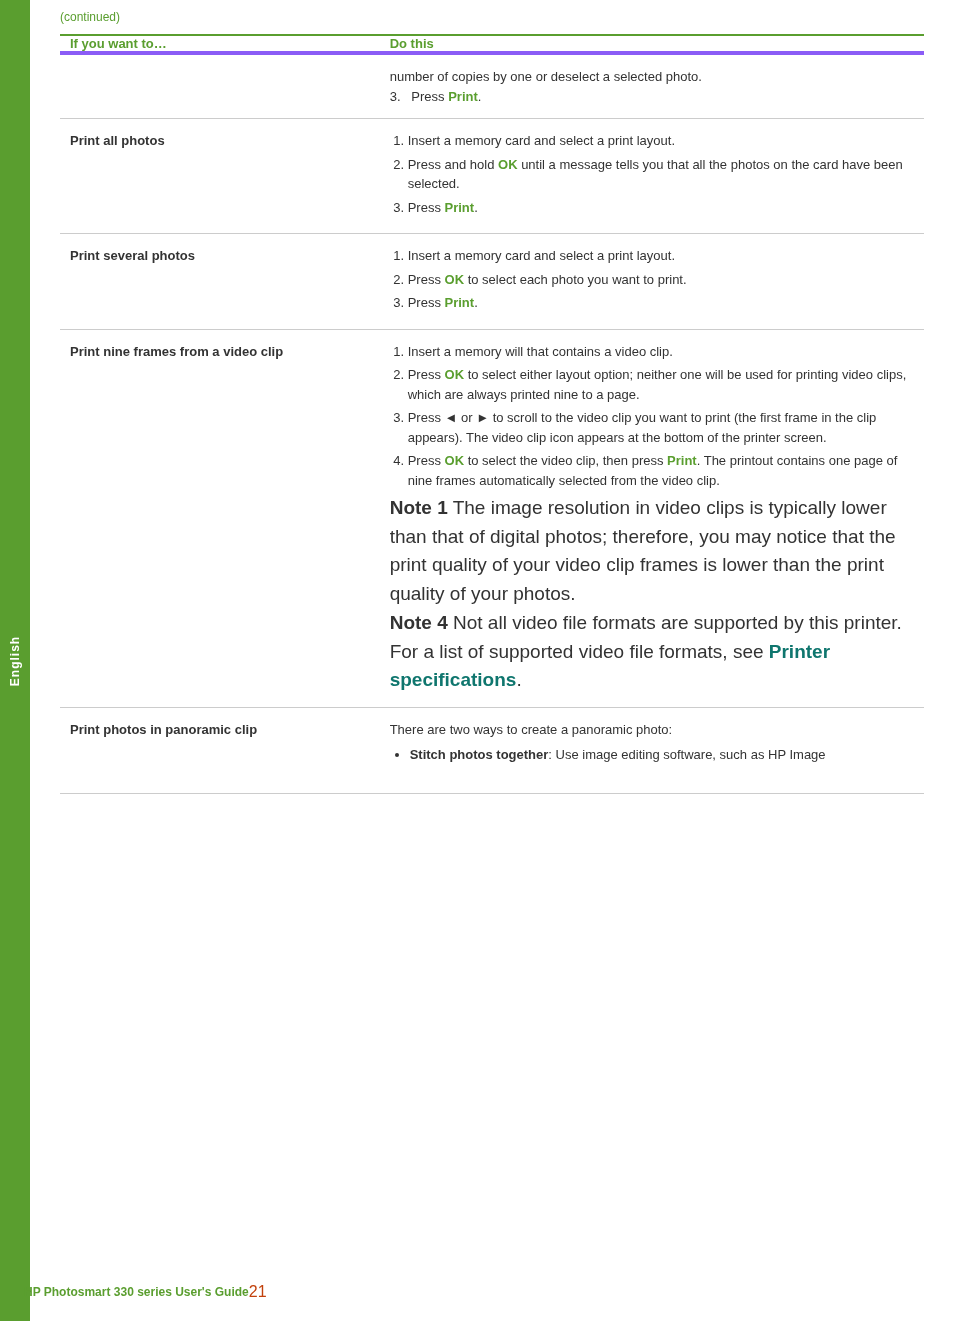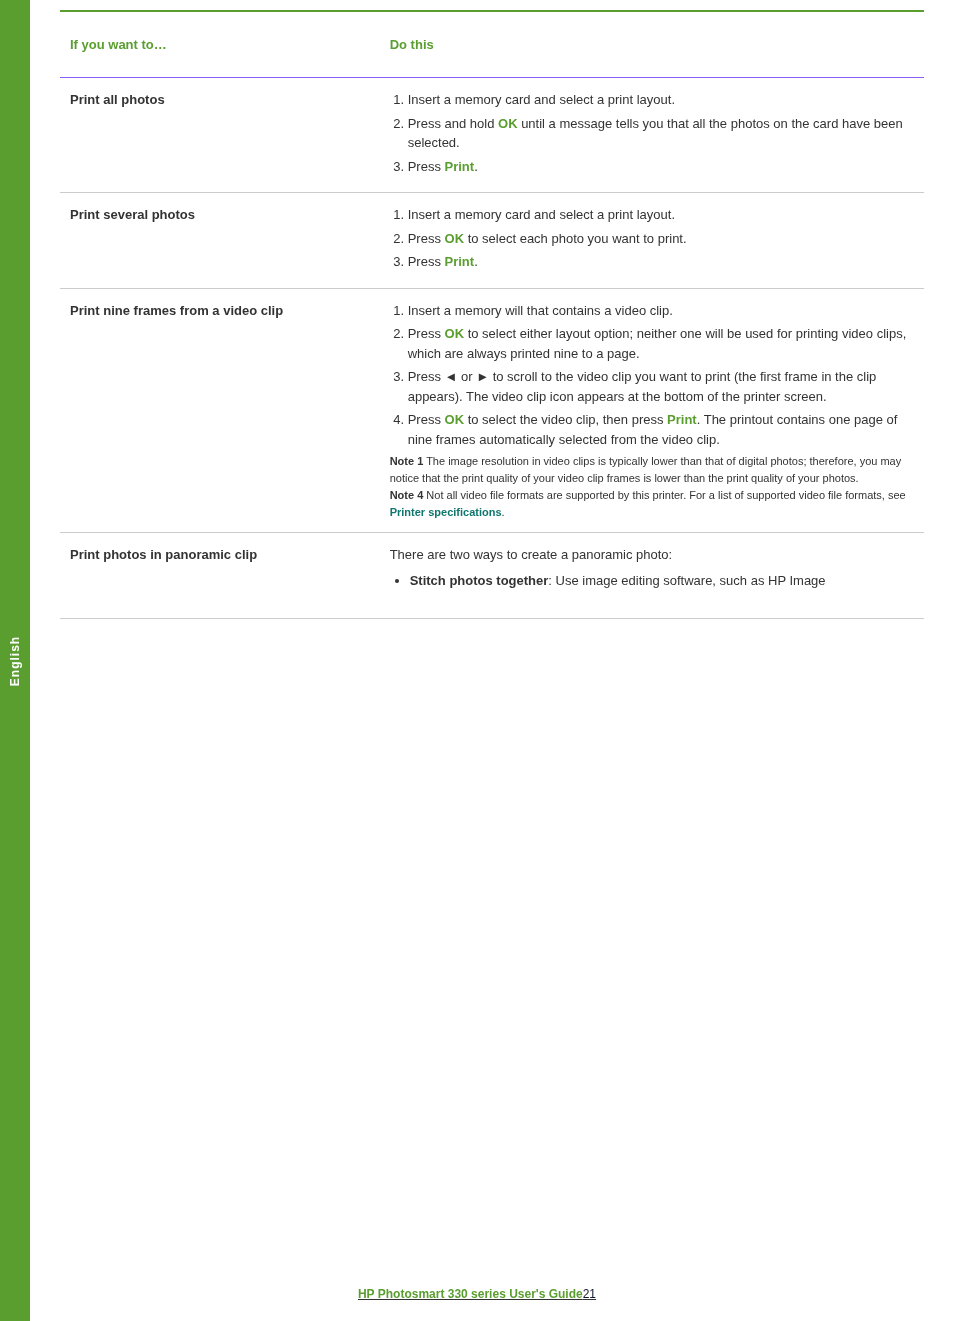--- a/index.html
+++ b/index.html
@@ -57,24 +57,24 @@
 
     
     .main-table {
       width: 100%;
       border-collapse: collapse;
       border-top: 2px solid #5a9e2f;
     }
 
     .main-table th {
       text-align: left;
-      padding: 25px 10px;
-      font-size: 13px;
-      font-weight: bold;
-      border-bottom: 1px solid #8b5cf6;
+      padding: 0 10px;
+      font-size: 13px;
+      font-weight: bold;
+      border-bottom: 4px solid #8b5cf6;
     }
 
     .main-table th.col-left {
       width: 37%;
       color: #5a9e2f;
     }
 
     .main-table th.col-right {
       color: #5a9e2f;
     }
@@ -106,21 +106,21 @@
       margin-left: 18px;
       padding: 0;
     }
 
     ol li {
       margin-bottom: 4px;
     }
 
     .note-block {
       margin-top: 1px;
-      font-size: 11px;
+      font-size: 19px;
       line-height: 1.5;
     }
 
     .note-label {
       font-weight: bold;
     }
 
     .note-link {
       color: #0f766e;
       font-weight: bold;
@@ -133,61 +133,68 @@
     }
 
     .bullet-list li {
       margin-bottom: 16px;
     }
 
     
     .footer {
       position: absolute;
       bottom: 20px;
-      left: 30px;
+      left: 24px;
       right: 30px;
       display: flex;
-      justify-content: center;
+      justify-content: flex-start;
       align-items: center;
       font-size: 12px;
-      text-decoration: underline;
     }
 
     .footer-left {
       color: #5a9e2f;
       font-weight: bold;
       font-size: 12px;
     }
 
     .footer-right {
-      color: #0f172a;
-      font-size: 12px;
+      color: #c2410c;
+      font-size: 16px;
     }
   </style>
 </head>
 <body>
 
 <div class="page-container">
 
   <div class="sidebar">
     <span class="sidebar-label">English</span>
   </div>
 
   <div class="main-content">
 
+    <div class="continued-label">(continued)</div>
 
     <table class="main-table">
       <thead>
         <tr>
           <th class="col-left">If you want to…</th>
           <th class="col-right">Do this</th>
         </tr>
       </thead>
       <tbody>
 
+        <tr>
+          <td class="left-cell"></td>
+          <td class="right-cell">
+            <span>number of copies by one or deselect a selected photo.</span><br>
+            3.&nbsp;&nbsp;&nbsp;Press <span class="green-text">Print</span>.
+          </td>
+        </tr>
 
         <tr>
           <td class="left-cell">
             <span>Print all photos</span>
           </td>
           <td class="right-cell">
             <ol>
               <li><span>Insert a memory card and select a print layout.</span></li>
               <li><span>Press and hold <span class="green-text">OK</span> until a message tells you that all the photos on the card have been selected.</span></li>
               <li><span>Press <span class="green-text">Print</span>.</span></li>

